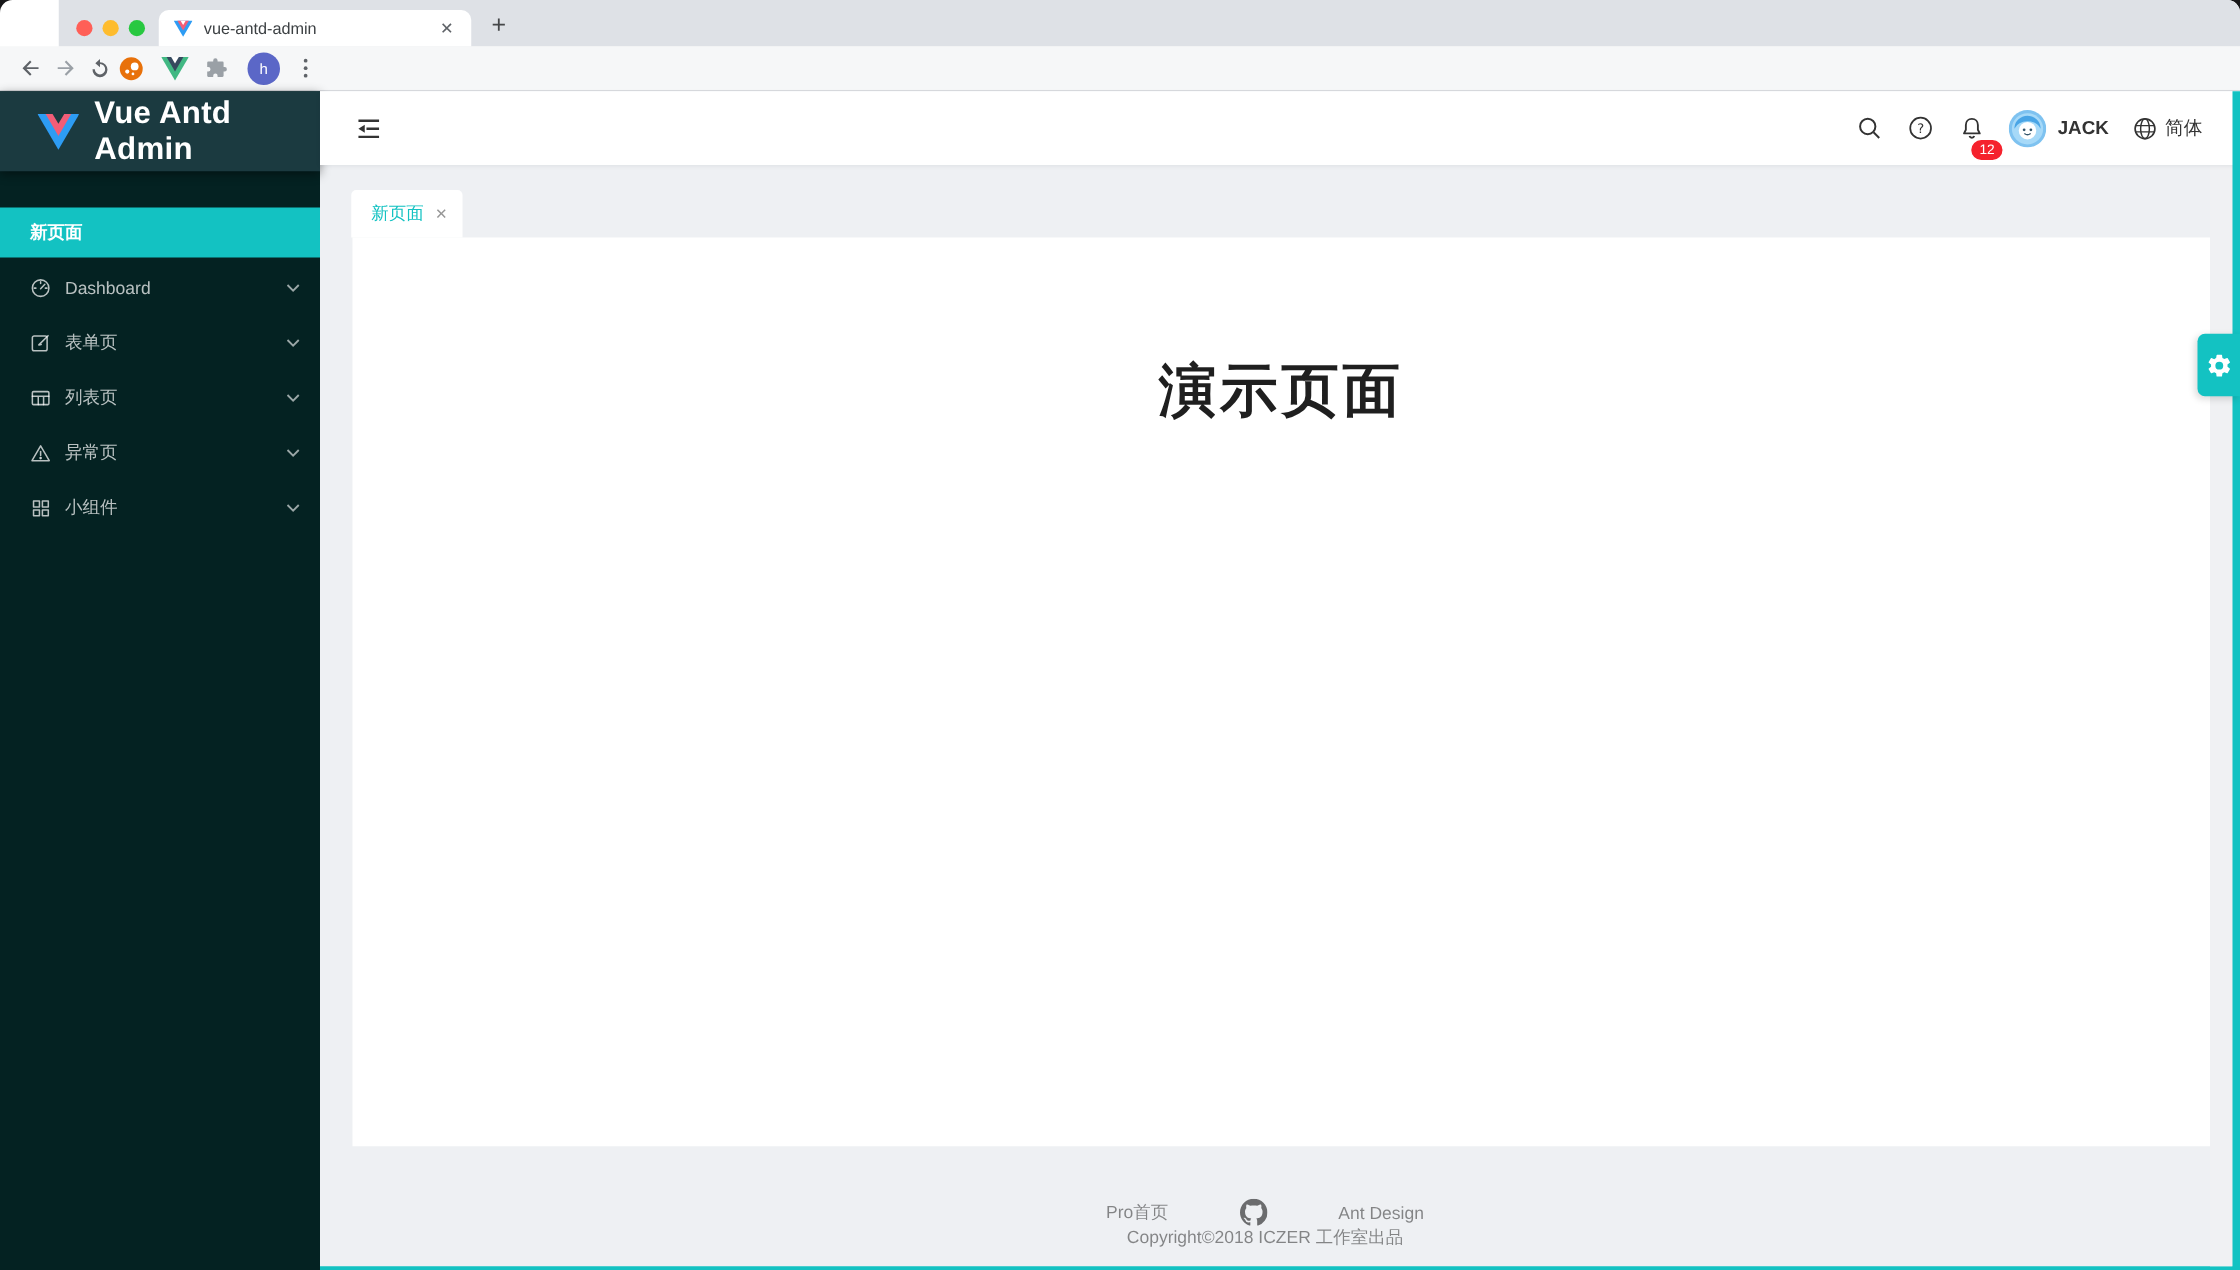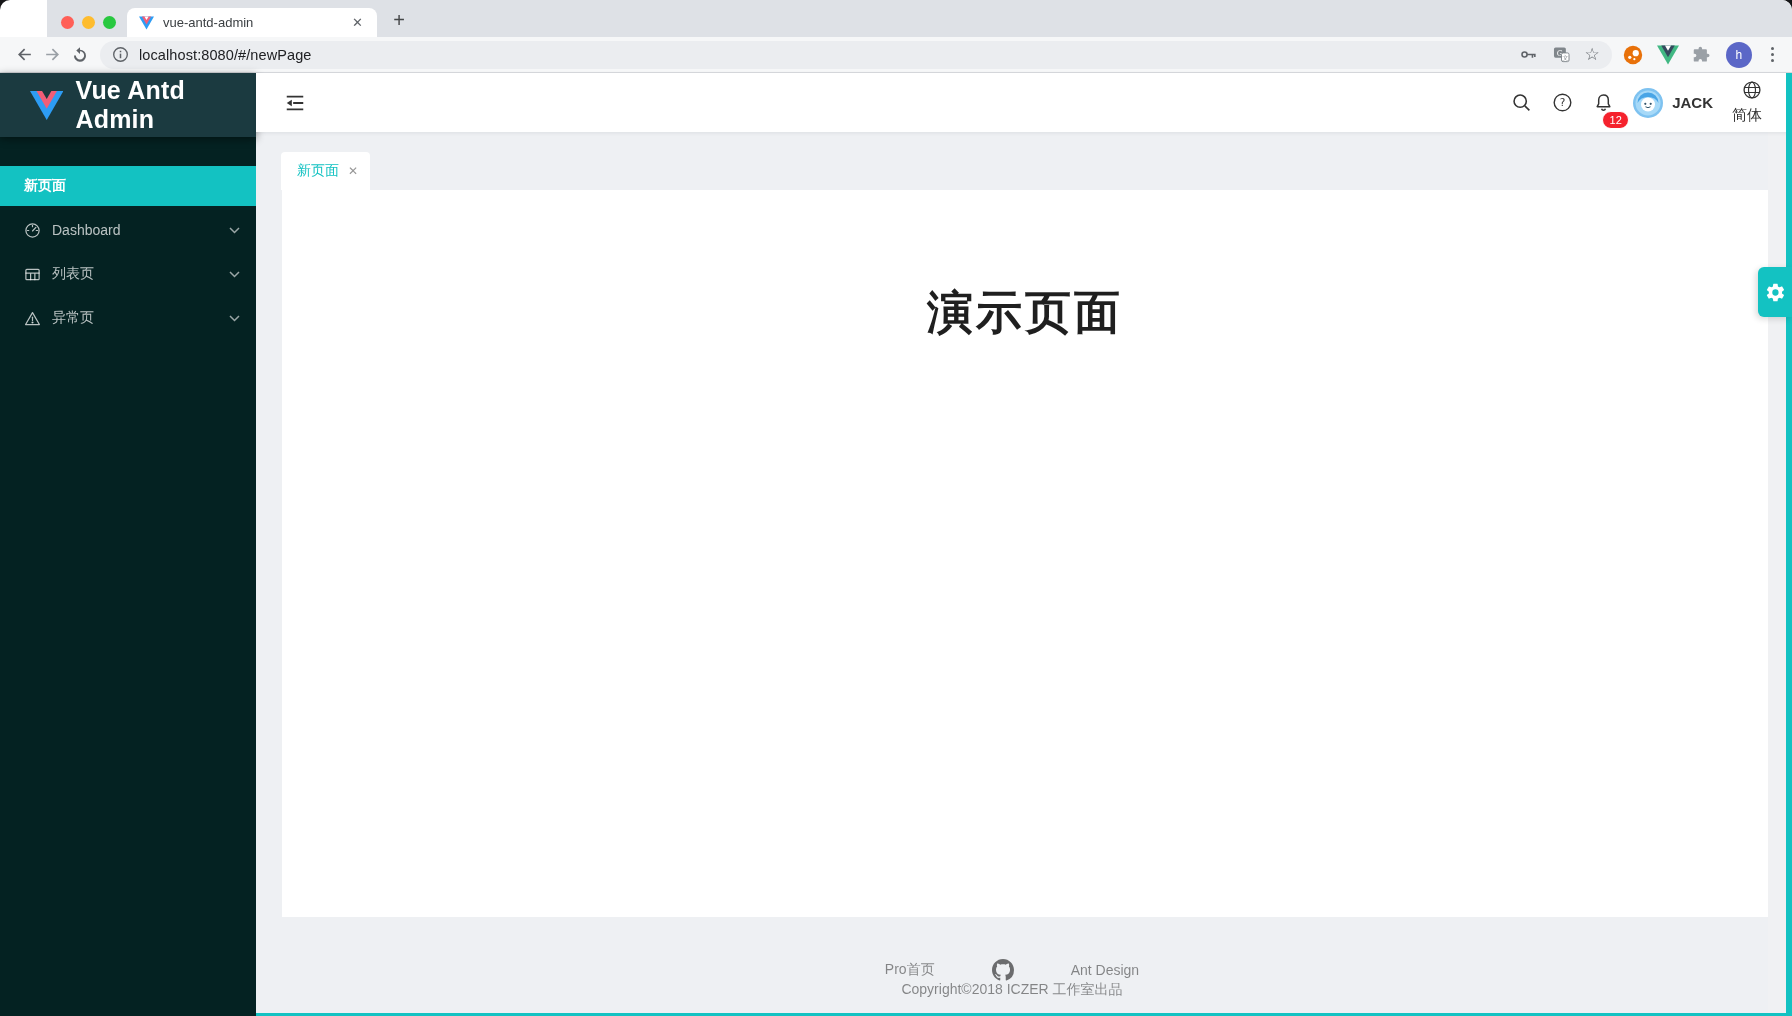--- a/index.html
+++ b/index.html
@@ -56,21 +56,21 @@
                 padding:0 30px 0 26px; box-shadow:0 1px 4px rgba(0,21,41,.08); position:relative; z-index:2; }
   .fold-btn { width:26px; height:26px; display:flex; align-items:center; justify-content:center; cursor:pointer; }
   .hdr-right { margin-left:auto; display:flex; align-items:center; gap:19px; }
   .hicon { width:22px; height:22px; display:flex; align-items:center; justify-content:center; cursor:pointer; }
   .bell-wrap { position:relative; }
   .badge { position:absolute; top:-9px; left:10px; min-width:27px; height:18px; padding:0 5px;
            background:#f5222d; border:1px solid #fff; border-radius:9px; color:#fff; font-size:11px;
            display:flex; align-items:center; justify-content:center;margin-top:28px; }
   .user { display:flex; align-items:center; gap:9px; cursor:pointer; }
   .user-name { font-size:15px; font-weight:bold; color:#333; }
-  .lang { display:flex; align-items:flex-end; gap:6px; font-size:15px; color:#333; cursor:pointer;flex-direction:column; }
+  .lang { display:flex; align-items:flex-start; gap:6px; font-size:15px; color:#333; cursor:pointer; }
 
   .below { flex:1; display:flex; }
   .page-col { flex:1; display:flex; flex-direction:column; }
   .scroll-track { width:18px; margin-right:6px; background:#f0f1f3; flex:none; }
 
   .tabbar { height:58px; display:flex; align-items:flex-end; padding-left:25px; }
   .ptab { height:38px; background:#fff; border-radius:4px 4px 0 0; display:flex; align-items:center;
           padding:0 12px 0 16px; gap:9px; cursor:pointer; }
   .ptab-label { color:#13c2c2; font-size:14px; }
   .ptab-close { color:#979797; font-size:12px; }
@@ -121,41 +121,20 @@
     </div>
     <div class="navbtn">
       <svg width="19" height="19" viewBox="0 0 24 24">
           <path d="M4 11h12.2l-5.1-5.1 1.5-1.5L20.2 12l-7.6 7.6-1.5-1.5 5.1-5.1H4z" fill="#9aa0a6"></path>
         </svg>
     </div>
     <div class="navbtn">
       <svg width="18" height="18" viewBox="0 0 24 24">
           <path d="M12 5V1.5L7 6l5 4.5V7a5.5 5.5 0 1 1-5.5 5.5H4A8 8 0 1 0 12 5z" fill="#5f6368"></path>
         </svg>
-    </div>
-    <div class="omnibox">
-      <svg width="17" height="17" viewBox="0 0 20 20">
-        <circle cx="10" cy="10" r="8" fill="none" stroke="#5f6368" stroke-width="1.6"></circle>
-        <rect x="9.1" y="9" width="1.8" height="5.4" fill="#5f6368"></rect>
-        <rect x="9.1" y="5.6" width="1.8" height="1.8" fill="#5f6368"></rect>
-      </svg>
-      <span class="url">localhost:8080/#/newPage</span>
-      <div class="obx-right">
-        <svg width="19" height="19" viewBox="0 0 24 24">
-          <circle cx="7" cy="12" r="3.2" fill="none" stroke="#5f6368" stroke-width="2"></circle>
-          <path d="M10 12h11M17 12v4M20 12v3" stroke="#5f6368" stroke-width="2" fill="none"></path>
-        </svg>
-        <svg width="19" height="19" viewBox="0 0 24 24">
-          <rect x="2.5" y="3" width="15" height="13" rx="2" fill="#80868b"></rect>
-          <text x="10" y="13.5" font-size="10" fill="#ffffff" text-anchor="middle" font-family="'DejaVu Sans',sans-serif">G</text>
-          <rect x="12" y="10" width="9.5" height="11" rx="2" fill="#ffffff" stroke="#80868b" stroke-width="1.2"></rect>
-          <text x="16.8" y="18.6" font-size="8" fill="#80868b" text-anchor="middle" font-family="'DejaVu Sans',sans-serif">文</text>
-        </svg>
-        <span class="star">☆</span>
-      </div>
     </div>
     <div class="ext-row">
       <svg width="22" height="22" viewBox="0 0 24 24">
         <circle cx="12" cy="12" r="10" fill="#e8710a"></circle>
         <circle cx="15" cy="10" r="3.4" fill="#ffffff"></circle>
         <circle cx="8.5" cy="14.5" r="1.8" fill="#ffffff"></circle>
         <circle cx="13.5" cy="16.5" r="1.2" fill="#ffffff"></circle>
       </svg>
       <svg width="22" height="20" viewBox="0 0 36 31">
         <polygon points="0,0 36,0 18,31" fill="#41b883"></polygon>
@@ -197,20 +176,30 @@
             <circle cx="9" cy="9" r="7"></circle>
               <path d="M9 9.5 12.6 5.7"></path>
               <path d="M9 3.6v1.4M3.6 9h1.4M13 9h1.4"></path>
           </svg>
           <span>Dashboard</span>
           <svg class="chev" width="11" height="7" viewBox="0 0 11 7">
             <polyline points="1,1 5.5,5.5 10,1" fill="none" stroke="rgba(255,255,255,.6)" stroke-width="1.5"></polyline>
           </svg>
         </div>
 
+        <div class="menu-item">
+          <svg class="mi-icon mi-svg" viewBox="0 0 18 18">
+            <rect x="2" y="3" width="12.5" height="12.5" rx="1.5"></rect>
+              <path d="M7.5 10.5 15.3 2.7M7.5 10.5l2-.4"></path>
+          </svg>
+          <span>表单页</span>
+          <svg class="chev" width="11" height="7" viewBox="0 0 11 7">
+            <polyline points="1,1 5.5,5.5 10,1" fill="none" stroke="rgba(255,255,255,.6)" stroke-width="1.5"></polyline>
+          </svg>
+        </div>
 
         <div class="menu-item">
           <svg class="mi-icon mi-svg" viewBox="0 0 18 18">
             <rect x="2" y="3.5" width="14" height="11" rx="1"></rect>
               <path d="M2 7.5h14M7 7.5v7M11.5 7.5v7"></path>
           </svg>
           <span>列表页</span>
           <svg class="chev" width="11" height="7" viewBox="0 0 11 7">
             <polyline points="1,1 5.5,5.5 10,1" fill="none" stroke="rgba(255,255,255,.6)" stroke-width="1.5"></polyline>
           </svg>
@@ -223,20 +212,32 @@
             <path d="M9 2.8 16.3 15.4H1.7Z"></path>
               <path d="M9 7.6v3.4"></path>
               <circle cx="9" cy="13.2" r="0.5" fill="rgba(255,255,255,.72)"></circle>
           </svg>
           <span>异常页</span>
           <svg class="chev" width="11" height="7" viewBox="0 0 11 7">
             <polyline points="1,1 5.5,5.5 10,1" fill="none" stroke="rgba(255,255,255,.6)" stroke-width="1.5"></polyline>
           </svg>
         </div>
 
+        <div class="menu-item">
+          <svg class="mi-icon mi-svg" viewBox="0 0 18 18">
+            <rect x="3" y="3" width="5" height="5"></rect>
+              <rect x="10.5" y="3" width="5" height="5"></rect>
+            <rect x="3" y="10.5" width="5" height="5"></rect>
+              <rect x="10.5" y="10.5" width="5" height="5"></rect>
+          </svg>
+          <span>小组件</span>
+          <svg class="chev" width="11" height="7" viewBox="0 0 11 7">
+            <polyline points="1,1 5.5,5.5 10,1" fill="none" stroke="rgba(255,255,255,.6)" stroke-width="1.5"></polyline>
+          </svg>
+        </div>
 
       </nav>
     </aside>
 
     <div class="main">
 
       <header class="app-header">
         <div class="fold-btn">
           <svg width="22" height="22" viewBox="0 0 24 24">
             <path d="M3 5h18M10 12h11M3 19h18" stroke="#333" stroke-width="2" fill="none"></path>

